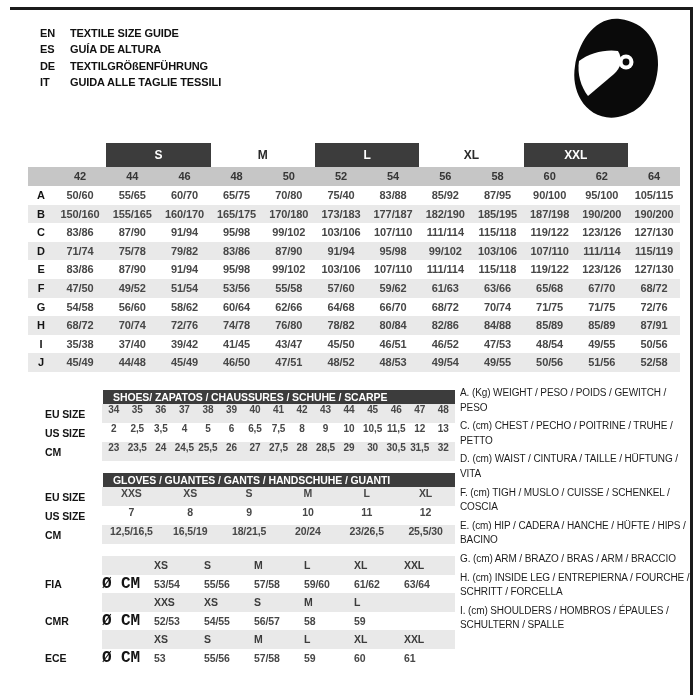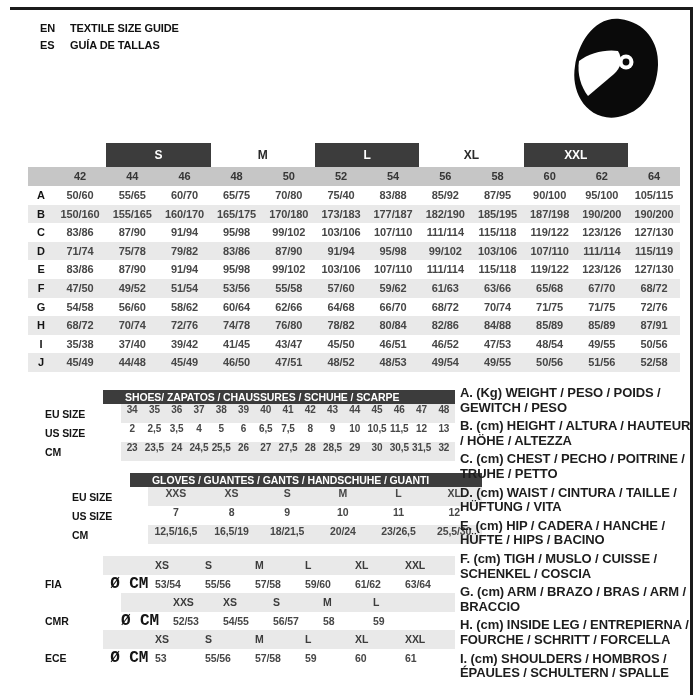--- a/index.html
+++ b/index.html
@@ -7,21 +7,21 @@
   body { position:relative; overflow:hidden;
          font-family:"Liberation Sans", sans-serif; color:#1c1c1c;
          letter-spacing:-0.1px; }
 
   .frame { position:absolute; left:10px; top:7px; right:7px; bottom:5px;
            border-top:3px solid #1b1b1b; border-right:3px solid #1b1b1b;
            pointer-events:none; }
 
   
   .lang-list { position:absolute; left:40px; top:22px; }
-  .lang-item { display:flex; height:16.5px; align-items:flex-start;
+  .lang-item { display:flex; height:16.5px; align-items:flex-end;
                font-size:11px; font-weight:700; color:#111; }
   .lang-code { width:30px; }
   .lang-text { white-space:nowrap; }
 
   
   .helmet-icon { position:absolute; left:566px; top:16px; width:96px; height:112px; }
 
   
   .main-table { position:absolute; left:28px; top:143px; width:652px;
                 font-weight:700; }
@@ -34,61 +34,69 @@
   .band-cell { flex:1; text-align:center; font-size:11px; line-height:19px; color:#363636; }
   .rows .data-row { display:flex; height:18.6px; }
   .rows .data-row:nth-child(even) { background:#e9e9e9; }
   .row-label { width:26px; text-align:center; font-size:11px; line-height:18.6px; color:#141414; }
   .row-cells { flex:1; display:flex; }
   .val-cell { flex:1; text-align:center; font-size:11px; line-height:18.6px; color:#474747; white-space:nowrap; }
 
   
   .sub { position:absolute; left:45px; width:410px; font-weight:700; }
   .shoes  { top:390px; }
-  .gloves { top:473px;margin-left:27px; }
+  .gloves { top:473px; }
   .helmet { top:556px; }
   .sub-title-row { display:flex; height:14px; }
   .sub-spacer { width:58px; }
   .sub-title { flex:1; background:#3c3c3c; color:#fff; font-size:10.5px;
-               line-height:14px; padding-left:22px; white-space:nowrap; }
+               line-height:14px; padding-left:10px; white-space:nowrap; }
   .sub-row { display:flex; height:19px; align-items:center; }
-  .sub-label { width:76px; font-size:10.5px; color:#141414; }
+  .sub-label { width:57px; font-size:10.5px; color:#141414; }
   .sub-cells { flex:1; display:flex; height:100%; }
   .sub-rows .sub-row:nth-child(odd) .sub-cells { background:#e9e9e9; }
   .sub-cell { flex:1; text-align:center; font-size:10px; color:#474747; white-space:nowrap; }
   .gloves .sub-cell { font-size:10.5px; }
 
   
   .h-group { }
   .h-sizes-row, .h-data-row { display:flex; height:18.5px; align-items:center; }
   .h-stripe { flex:1; display:flex; height:100%; align-items:center; background:#e9e9e9; }
   .h-prefix { width:52px; font-size:16px; color:#141414;font-family:Liberation Mono, monospace; }
   .h-cells { display:flex; }
   .h-cell { width:50px; font-size:10.5px; color:#474747; white-space:nowrap; }
   .h-sizes-row .h-cell { color:#3c3c3c; }
 
   
   .legend { position:absolute; left:460px; top:386px; width:234px; }
-  .legend-item { font-size:13px; font-weight:700; line-height:14.6px;
+  .legend-item { font-size:10px; font-weight:400; line-height:14.6px;
                  color:#1d1d1d; margin-bottom:4px; }
 </style>
 </head>
 <body>
 
 <div class="frame"></div>
 
 <div class="lang-list">
 
 <div class="lang-item">
     <span class="lang-code">EN</span>
     <span class="lang-text">TEXTILE SIZE GUIDE</span>
   </div>
     <div class="lang-item">
     <span class="lang-code">ES</span>
-    <span class="lang-text">GUÍA DE TALLAS</span>
+    <span class="lang-text">GUÍA DE ALTURA</span>
+  </div>
+    <div class="lang-item">
+    <span class="lang-code">DE</span>
+    <span class="lang-text">TEXTILGRÖßENFÜHRUNG</span>
+  </div>
+    <div class="lang-item">
+    <span class="lang-code">IT</span>
+    <span class="lang-text">GUIDA ALLE TAGLIE TESSILI</span>
   </div>
   </div>
 
 <div class="helmet-icon">
   <svg viewBox="0 0 96 104" width="96" height="104" aria-hidden="true">
     <path d="M54 3 C79 6 93 26 92 49 C91 77 75 97 52 101 C36 104 22 96 15 84 C9 74 7 62 9 50 C12 28 28 0 54 3 Z" fill="#0a0a0a"></path>
     <path d="M13 45 C23 37 40 33 52 35 C57 43 55 52 48 58 L22 80 C15 71 11 58 13 45 Z" fill="#ffffff"></path>
     <circle cx="60" cy="46" r="7.5" fill="#ffffff"></circle>
     <circle cx="60" cy="46" r="3.4" fill="#0a0a0a"></circle>
   </svg>
@@ -514,21 +522,20 @@
             <span class="h-cell">61</span>
           </div>
       </div>
     </div>
     </div>
 </div>
 
 <div class="legend">
 
 <div class="legend-item">A. (Kg) WEIGHT / PESO / POIDS / GEWITCH / PESO</div>
-    <div class="legend-item">B. (cm) HEIGHT / ALTURA / HAUTEUR / HÖHE / ALTEZZA</div>
     <div class="legend-item">C. (cm) CHEST / PECHO / POITRINE / TRUHE / PETTO</div>
     <div class="legend-item">D. (cm) WAIST / CINTURA / TAILLE / HÜFTUNG / VITA</div>
+    <div class="legend-item">F. (cm) TIGH / MUSLO / CUISSE / SCHENKEL / COSCIA</div>
     <div class="legend-item">E. (cm) HIP / CADERA / HANCHE / HÜFTE / HIPS / BACINO</div>
-    <div class="legend-item">F. (cm) TIGH / MUSLO / CUISSE / SCHENKEL / COSCIA</div>
     <div class="legend-item">G. (cm) ARM / BRAZO / BRAS / ARM / BRACCIO</div>
     <div class="legend-item">H. (cm) INSIDE LEG / ENTREPIERNA / FOURCHE / SCHRITT / FORCELLA</div>
     <div class="legend-item">I. (cm) SHOULDERS / HOMBROS / ÉPAULES / SCHULTERN / SPALLE</div>
   </div>
 
 </body></html>

